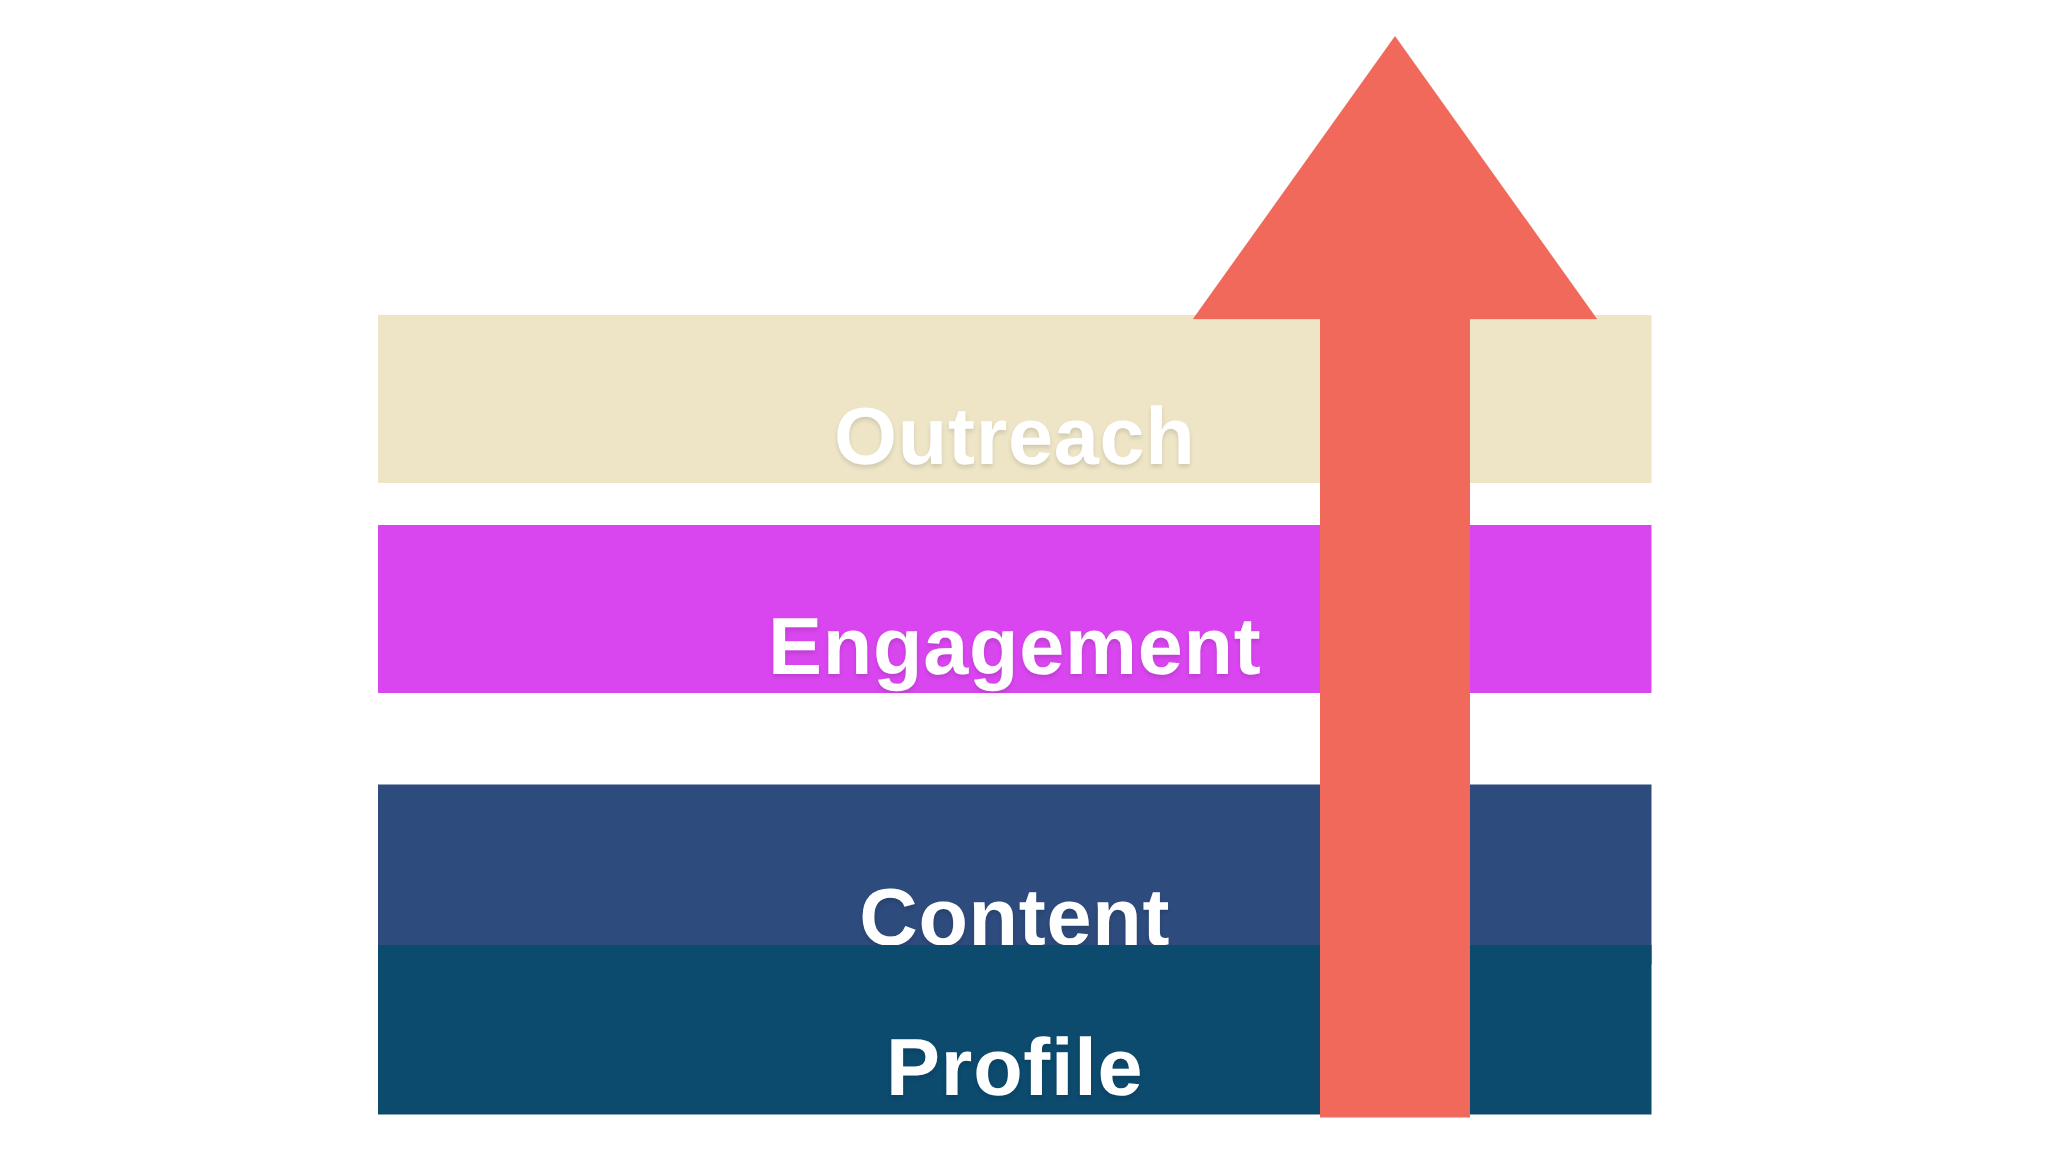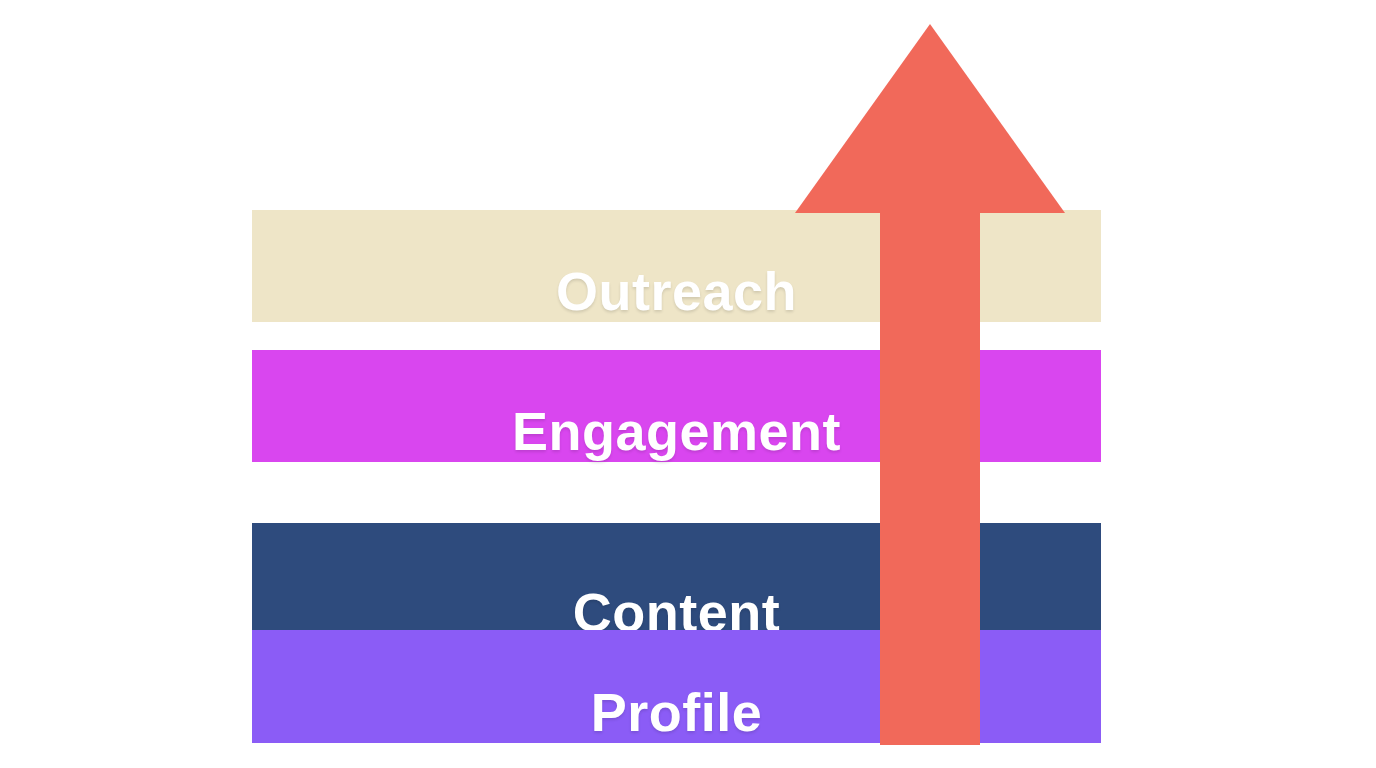--- a/index.html
+++ b/index.html
@@ -70,21 +70,21 @@
   </div>
 
   <div class="layer layer-1" style="background-color: #d946ef;">
     <span class="layer-label" style="color: rgb(255, 255, 255);">Engagement</span>
   </div>
 
   <div class="layer layer-2" style="background-color: rgb(46, 75, 125);">
     <span class="layer-label" style="color: rgb(255, 255, 255);">Content</span>
   </div>
 
-  <div class="layer layer-3" style="background-color: #8b5cf6;">
+  <div class="layer layer-3" style="background-color: #0c4a6e;">
     <span class="layer-label" style="color: rgb(255, 255, 255);">Profile</span>
   </div>
 
   <div class="arrow">
     <div class="arrow-head" style="background-color: rgb(241, 105, 90);"></div>
     <div class="arrow-shaft" style="background-color: rgb(241, 105, 90);"></div>
   </div>
 
 </div>
 

